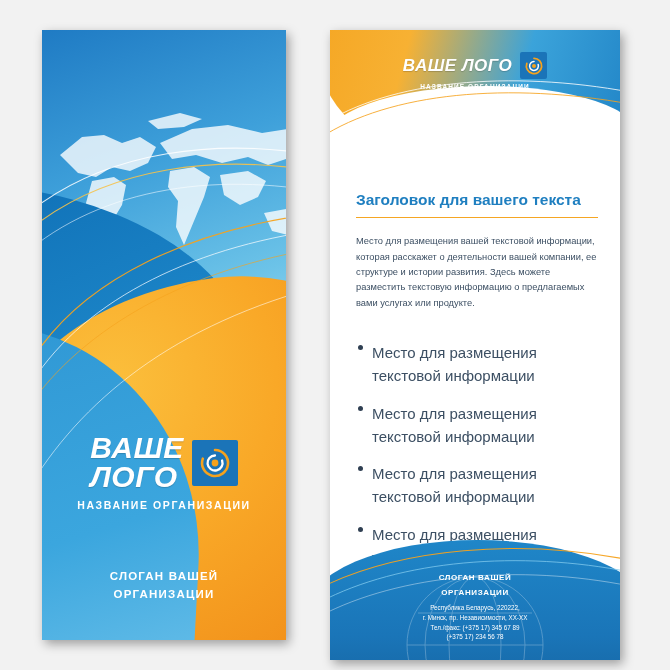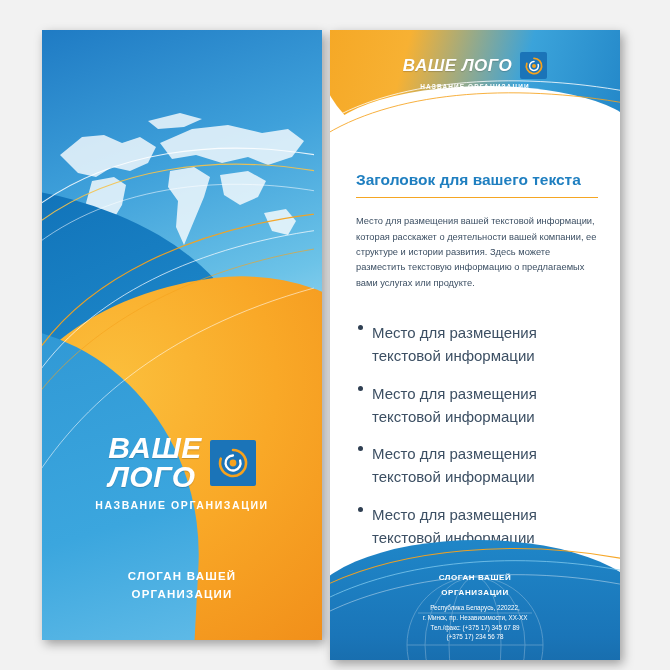--- a/index.html
+++ b/index.html
@@ -23,21 +23,21 @@
     position: absolute;
     overflow: hidden;
     background: #ffffff;
     box-shadow: 3px 4px 10px rgba(0,0,0,0.35);
   }
 
   
   .front {
     left: 42px;
     top: 30px;
-    width: 280px;
+    width: 244px;
     height: 610px;
     background: linear-gradient(180deg, #2f8fd0 0%, #2f8fd0 45%, #f6a21d 46%, #f6a21d 100%);
   }
   .front-sky {
     position: absolute;
     left: 0; top: 0; right: 0;
     height: 340px;
     background: linear-gradient(160deg, #1f7bc4 0%, #3ea0da 40%, #6cc3e8 75%, #a8dcf2 100%);
   }
   .front-orange {
@@ -188,21 +188,21 @@
     font-size: 6.5px;
     font-weight: bold;
     letter-spacing: 1.1px;
     color: #ffffff;
   }
 
   .back-body {
     position: absolute;
     left: 26px;
     right: 22px;
-    top: 140px;
+    top: 160px;
   }
   .back-title {
     color: #1f7fc0;
     font-size: 15.5px;
     font-weight: bold;
     line-height: 1.35;
     margin: 0 0 6px 0;
   }
   .title-rule {
     height: 1.5px;

